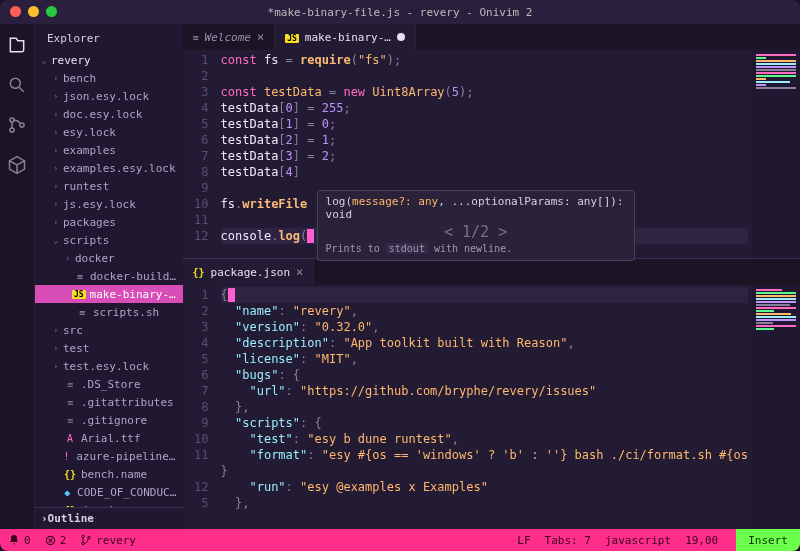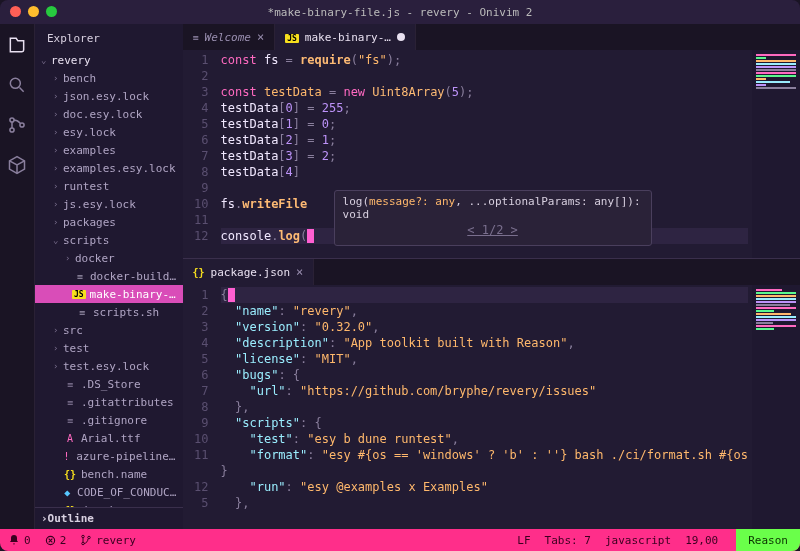--- a/index.html
+++ b/index.html
@@ -202,24 +202,23 @@
     top: 166px;
     left: 134px;
     width: 318px;
     background: #2a2238;
     border: 1px solid #4a3f5d;
     border-radius: 3px;
     padding: 4px 8px 6px;
     font-size: 11px;
     color: #c8c0d4;
     z-index: 5;
-    margin-left: 17px;
   }
   .signature-help .sig { color: #d8d0e0; }
-  .signature-help .pager { text-align: center; color: #7a6f8e; font-size: 12px; padding: 2px 0; text-decoration: underline;}
+  .signature-help .pager { text-align: center; color: #7a6f8e; font-size: 15px; padding: 2px 0;}
   .signature-help .doc { color: #a098b0; font-size: 10px;}
   .signature-help code { background: #352b48; padding: 0 3px; border-radius: 2px; font-size: 10px;}
 
   .statusbar {
     height: 22px;
     background: #ff2e8a;
     display: flex;
     align-items: center;
     font-size: 11px;
     color: #3a0020;
@@ -479,20 +478,23 @@
             <div class="mm-line" style="top: 31px; width: 34.25px; background: rgb(154, 237, 254);"></div>
             <div class="mm-line" style="top: 34px; width: 10px; background: rgb(189, 147, 249);"></div>
             <div class="mm-line" style="top: 37px; width: 40px; background: rgb(138, 127, 157);"></div>
           </div>
       </div>
       <div class="signature-help">
         <div class="sig">
           <span>log(</span><span style="color:#ffb86c">message?: any</span><span>, ...optionalParams: any[]): void</span>
         </div>
         <div class="pager">&lt; 1/2 &gt;</div>
+        <div class="doc">
+          <span>Prints to </span><code>stdout</code><span> with newline.</span>
+        </div>
       </div>
     </div>
 
     <div class="editor-group group-bottom">
       <div class="tabbar" id="tabs-bottom">
           <div class="tab active">
             <span class="tab-icon"><span class="json-badge">{}</span></span>
             <span>package.json</span>
             <span class="close">×</span>
           </div>
@@ -557,14 +559,14 @@
         <circle cx="18" cy="7" r="2.5"></circle>
         <path d="M6 7.5v9M8 19c5 0 8-6 8-9"></path>
       </svg>
     <span>revery</span>
   </div>
   <div class="sb-spacer"></div>
   <div class="sb-item">LF</div>
   <div class="sb-item">Tabs: 7</div>
   <div class="sb-item">javascript</div>
   <div class="sb-item">19,00</div>
-  <div class="sb-mode">Reason</div>
+  <div class="sb-mode">Insert</div>
 </div>
 
 </body></html>

